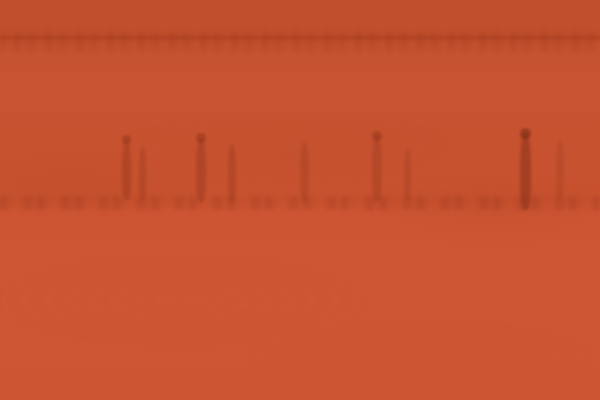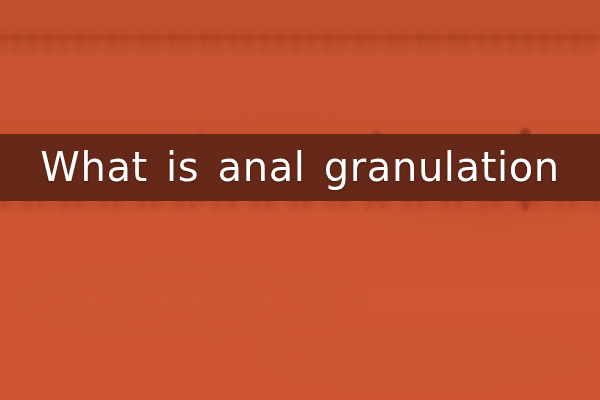--- a/index.html
+++ b/index.html
@@ -183,17 +183,14 @@
     <div class="figure f6"></div>
     <div class="figure-head h6"></div>
     <div class="figure f7"></div>
     <div class="figure f8"></div>
     <div class="figure-head h8"></div>
     <div class="figure f9"></div>
   </div>
 
   <div class="shore-smear"></div>
 
-  <div class="caption-band">
-    <div class="caption-text">What is anal granulation</div>
-  </div>
 
 </div>
 
 </body></html>

